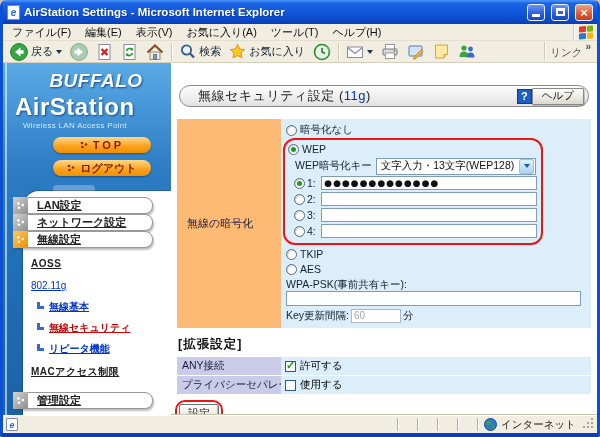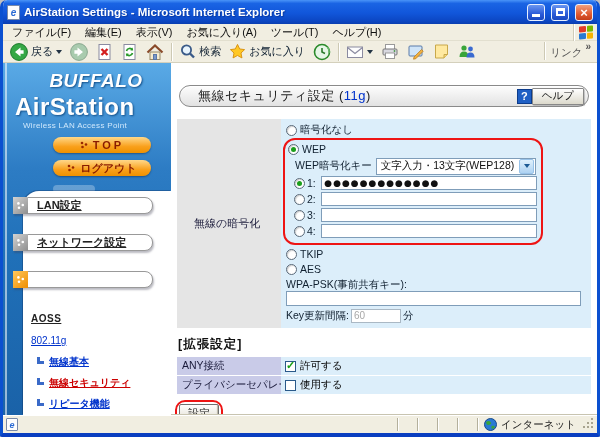--- a/index.html
+++ b/index.html
@@ -61,21 +61,21 @@
     text-shadow:1px 1px 2px #14508a; }
   .tagline{ margin:0 0 0 20px; color:#cfe8fc; font-size:8px; letter-spacing:.3px; }
   .side-btn{ margin:7px 20px 0 50px; height:16px; border-radius:9px; display:flex; align-items:center;
     justify-content:center; gap:5px; cursor:pointer; color:#8a1c00; font-weight:bold; font-size:11px;
     background:linear-gradient(180deg,#ffd88a,#f9a01b 60%,#ef9100); box-shadow:0 1px 2px rgba(0,0,20,.35); }
   .side-btn.top{ letter-spacing:3px; }
   .deco-pill{ margin:9px 0 0 50px; width:42px; height:8px; border-radius:4px; background:rgba(255,255,255,.28); }
   .white-panel{ position:absolute; left:20px; top:128px; right:0; bottom:0; background:#fff;
     border-top-left-radius:16px; box-shadow:-1px -1px 0 rgba(0,0,30,.2); }
   .side-menu{ position:absolute; top:134px; left:10px; width:140px; z-index:2; }
-  .menu-btn{ display:flex; align-items:stretch; height:17px; margin-bottom:20px; background:#fff;
+  .menu-btn{ display:flex; align-items:stretch; height:17px; margin-bottom:0; background:#fff;
     border:1px solid #999; border-radius:0 8px 8px 0; box-shadow:1px 2px 2px rgba(60,60,80,.35); cursor:pointer; }
   .menu-btn .mico{ width:15px; flex:none; margin:-1px 0 -1px -1px;
     background:linear-gradient(135deg,#d2d2d2,#8e8e8e); display:flex; align-items:center; justify-content:center; }
   .menu-btn.active .mico{ background:linear-gradient(135deg,#ffc85e,#ef8e00); }
   .menu-btn .mlbl{ flex:1; display:flex; align-items:center; padding-left:9px; font-size:11px;
     font-weight:bold; color:#222; text-decoration:underline; }
   .links{ margin:5px 0 5px 8px; }
   .plain-link{ display:inline-block; font-size:10px; font-weight:bold; color:#222;
     text-decoration:underline; letter-spacing:.5px; cursor:pointer; }
   .aoss{ margin:4px 0 0 10px; }
@@ -95,21 +95,21 @@
   .page-title{ font-size:13px; color:#222; letter-spacing:.5px; white-space:nowrap; }
   .page-title .band{ color:#0033cc; }
   .help-box{ margin-left:auto; display:flex; align-items:center; }
   .qmark{ width:15px; height:15px; background:#1f5fc4; border:1px solid #0c3c8c; color:#fff;
     font-size:11px; font-weight:bold; display:flex; align-items:center; justify-content:center; cursor:pointer; }
   .help-btn{ height:17px; padding:0 9px; font-size:10.5px; color:#111; cursor:pointer;
     background:linear-gradient(180deg,#fff,#dcd9cc); border:1px solid #888; border-radius:1px;
     box-shadow:1px 1px 1px rgba(0,0,0,.2); font-family:"Liberation Sans",sans-serif; }
 
   .form-table{ margin-top:12px; display:grid; grid-template-columns:104px 1fr; }
-  .lbl-cell{ background:#e5e5e5; display:flex; align-items:center; padding-left:17px;
+  .lbl-cell{ background:#fdba74; display:flex; align-items:center; padding-left:10px;
     font-size:11px; color:#1a1a3a; }
   .val-cell{ background:#dceefa; padding:3px 4px 4px 5px; font-size:10.5px; color:#102030; min-width:0; }
 
   .line{ display:flex; align-items:center; gap:3px; height:14px; margin:1px 0; }
   .radio{ width:11px; height:11px; border-radius:50%; background:#fff; border:1px solid #5a6a7a;
     box-shadow:inset 1px 1px 1px rgba(0,0,0,.18); position:relative; flex:none; cursor:pointer; }
   .radio.checked::after{ content:""; position:absolute; left:2px; top:2px; width:5px; height:5px;
     border-radius:50%; background:#1a9e1a; }
   .olbl{ font-size:10.5px; cursor:default; }
 
@@ -340,20 +340,21 @@
           <span class="mlbl">ネットワーク設定</span>
         </div>
         <div class="menu-btn active">
           <span class="mico">
             <svg width="9" height="9" viewBox="0 0 9 9">
                 <circle cx="2.4" cy="2.4" r="1.3" fill="#fff"></circle>
                 <circle cx="6.8" cy="4" r="1.3" fill="#fff"></circle>
                 <circle cx="3" cy="6.8" r="1.3" fill="#fff"></circle>
               </svg>
           </span>
+          <span class="mlbl">無線設定</span>
         </div>
 
         <div class="links">
           <span class="plain-link aoss">AOSS</span><br>
           <span class="band-link">802.11g</span>
           <div class="sub-link">
             <i class="lbranch"></i>
             <span>無線基本</span>
           </div>
           <div class="sub-link current">

